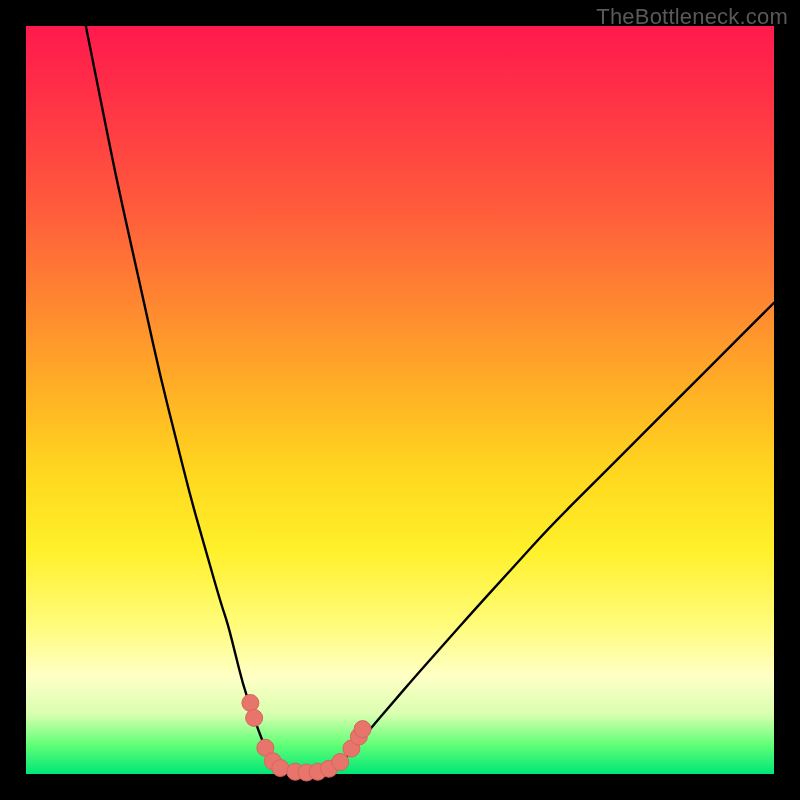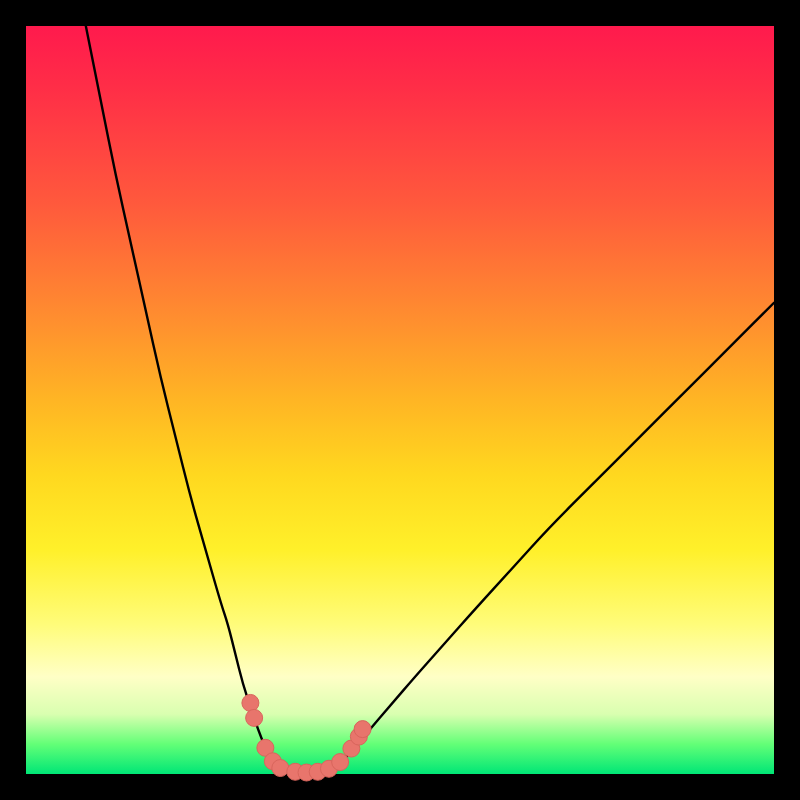--- a/index.html
+++ b/index.html
@@ -80,13 +80,14 @@
           <circle cx="280.50" cy="746.50" r="8.5" fill="#e8756c" stroke="#d8655c" stroke-width="1"></circle>
           <circle cx="291.72" cy="745.76" r="8.5" fill="#e8756c" stroke="#d8655c" stroke-width="1"></circle>
           <circle cx="302.94" cy="742.76" r="8.5" fill="#e8756c" stroke="#d8655c" stroke-width="1"></circle>
           <circle cx="314.16" cy="736.03" r="8.5" fill="#e8756c" stroke="#d8655c" stroke-width="1"></circle>
           <circle cx="325.38" cy="722.57" r="8.5" fill="#e8756c" stroke="#d8655c" stroke-width="1"></circle>
           <circle cx="332.86" cy="710.60" r="8.5" fill="#e8756c" stroke="#d8655c" stroke-width="1"></circle>
           <circle cx="336.60" cy="703.12" r="8.5" fill="#e8756c" stroke="#d8655c" stroke-width="1"></circle>
         </g>
     </svg>
   </div>
+  <div class="watermark">TheBottleneck.com</div>
 </div>
 
 </body></html>

